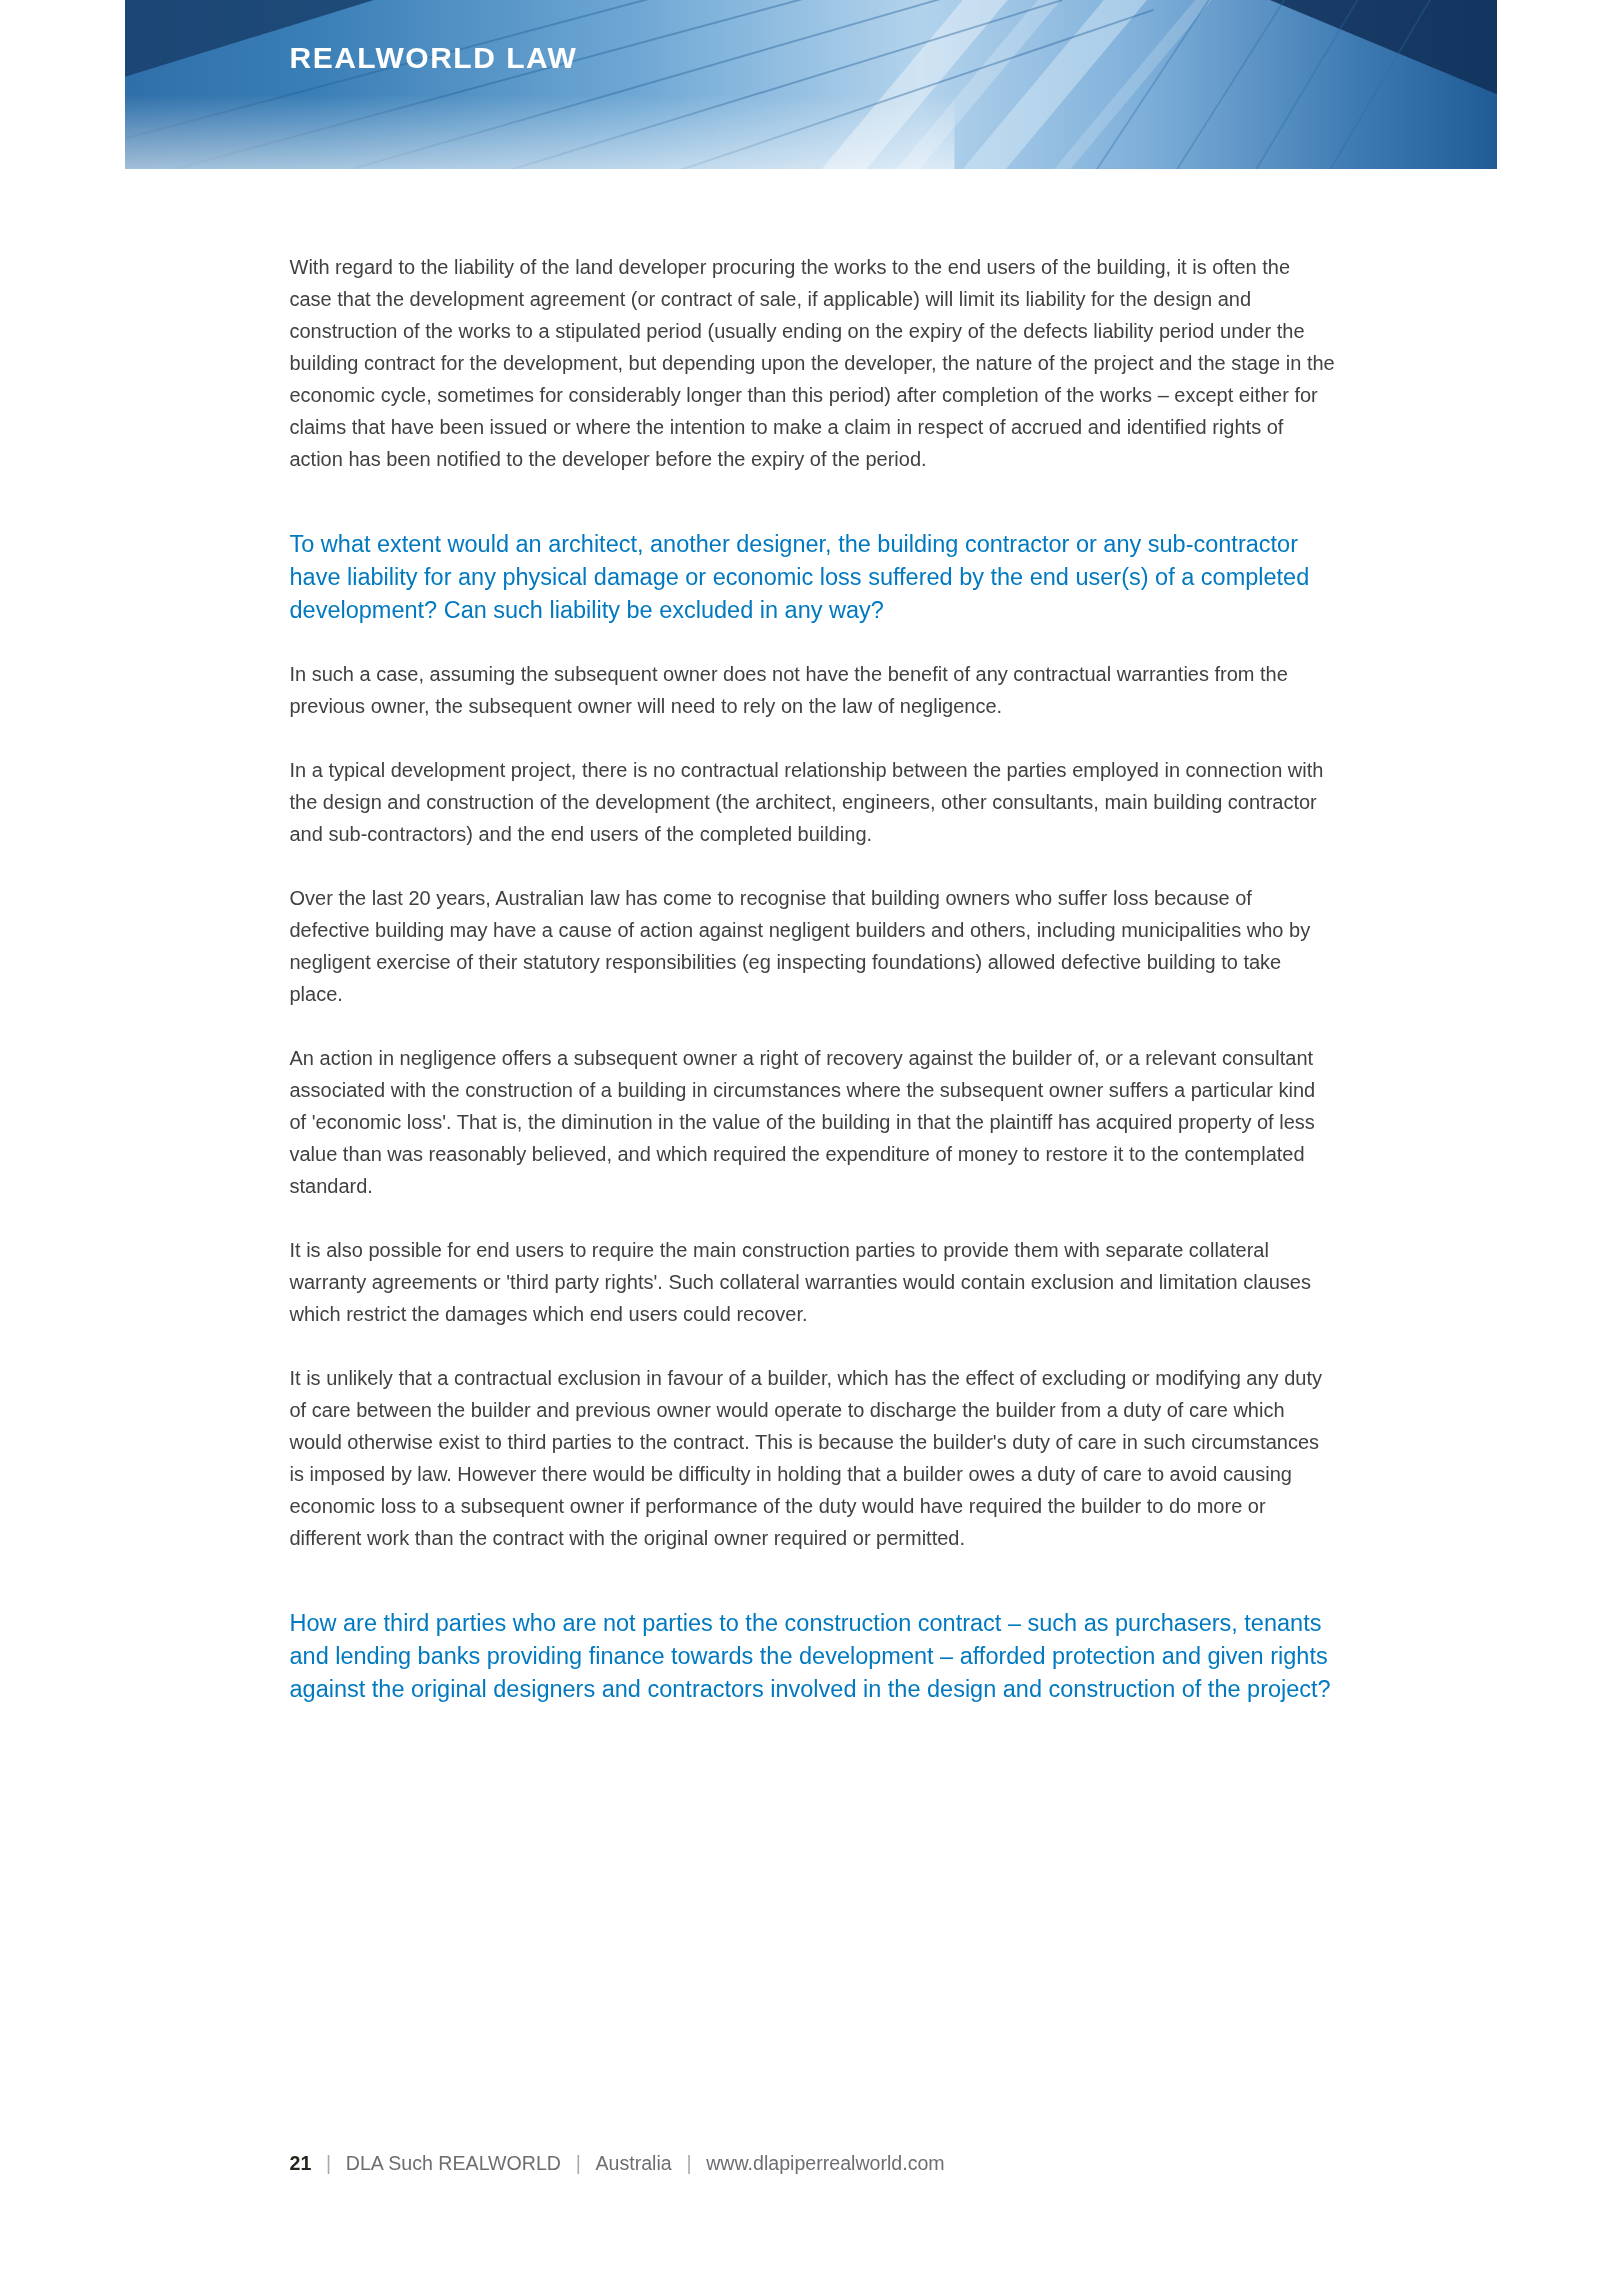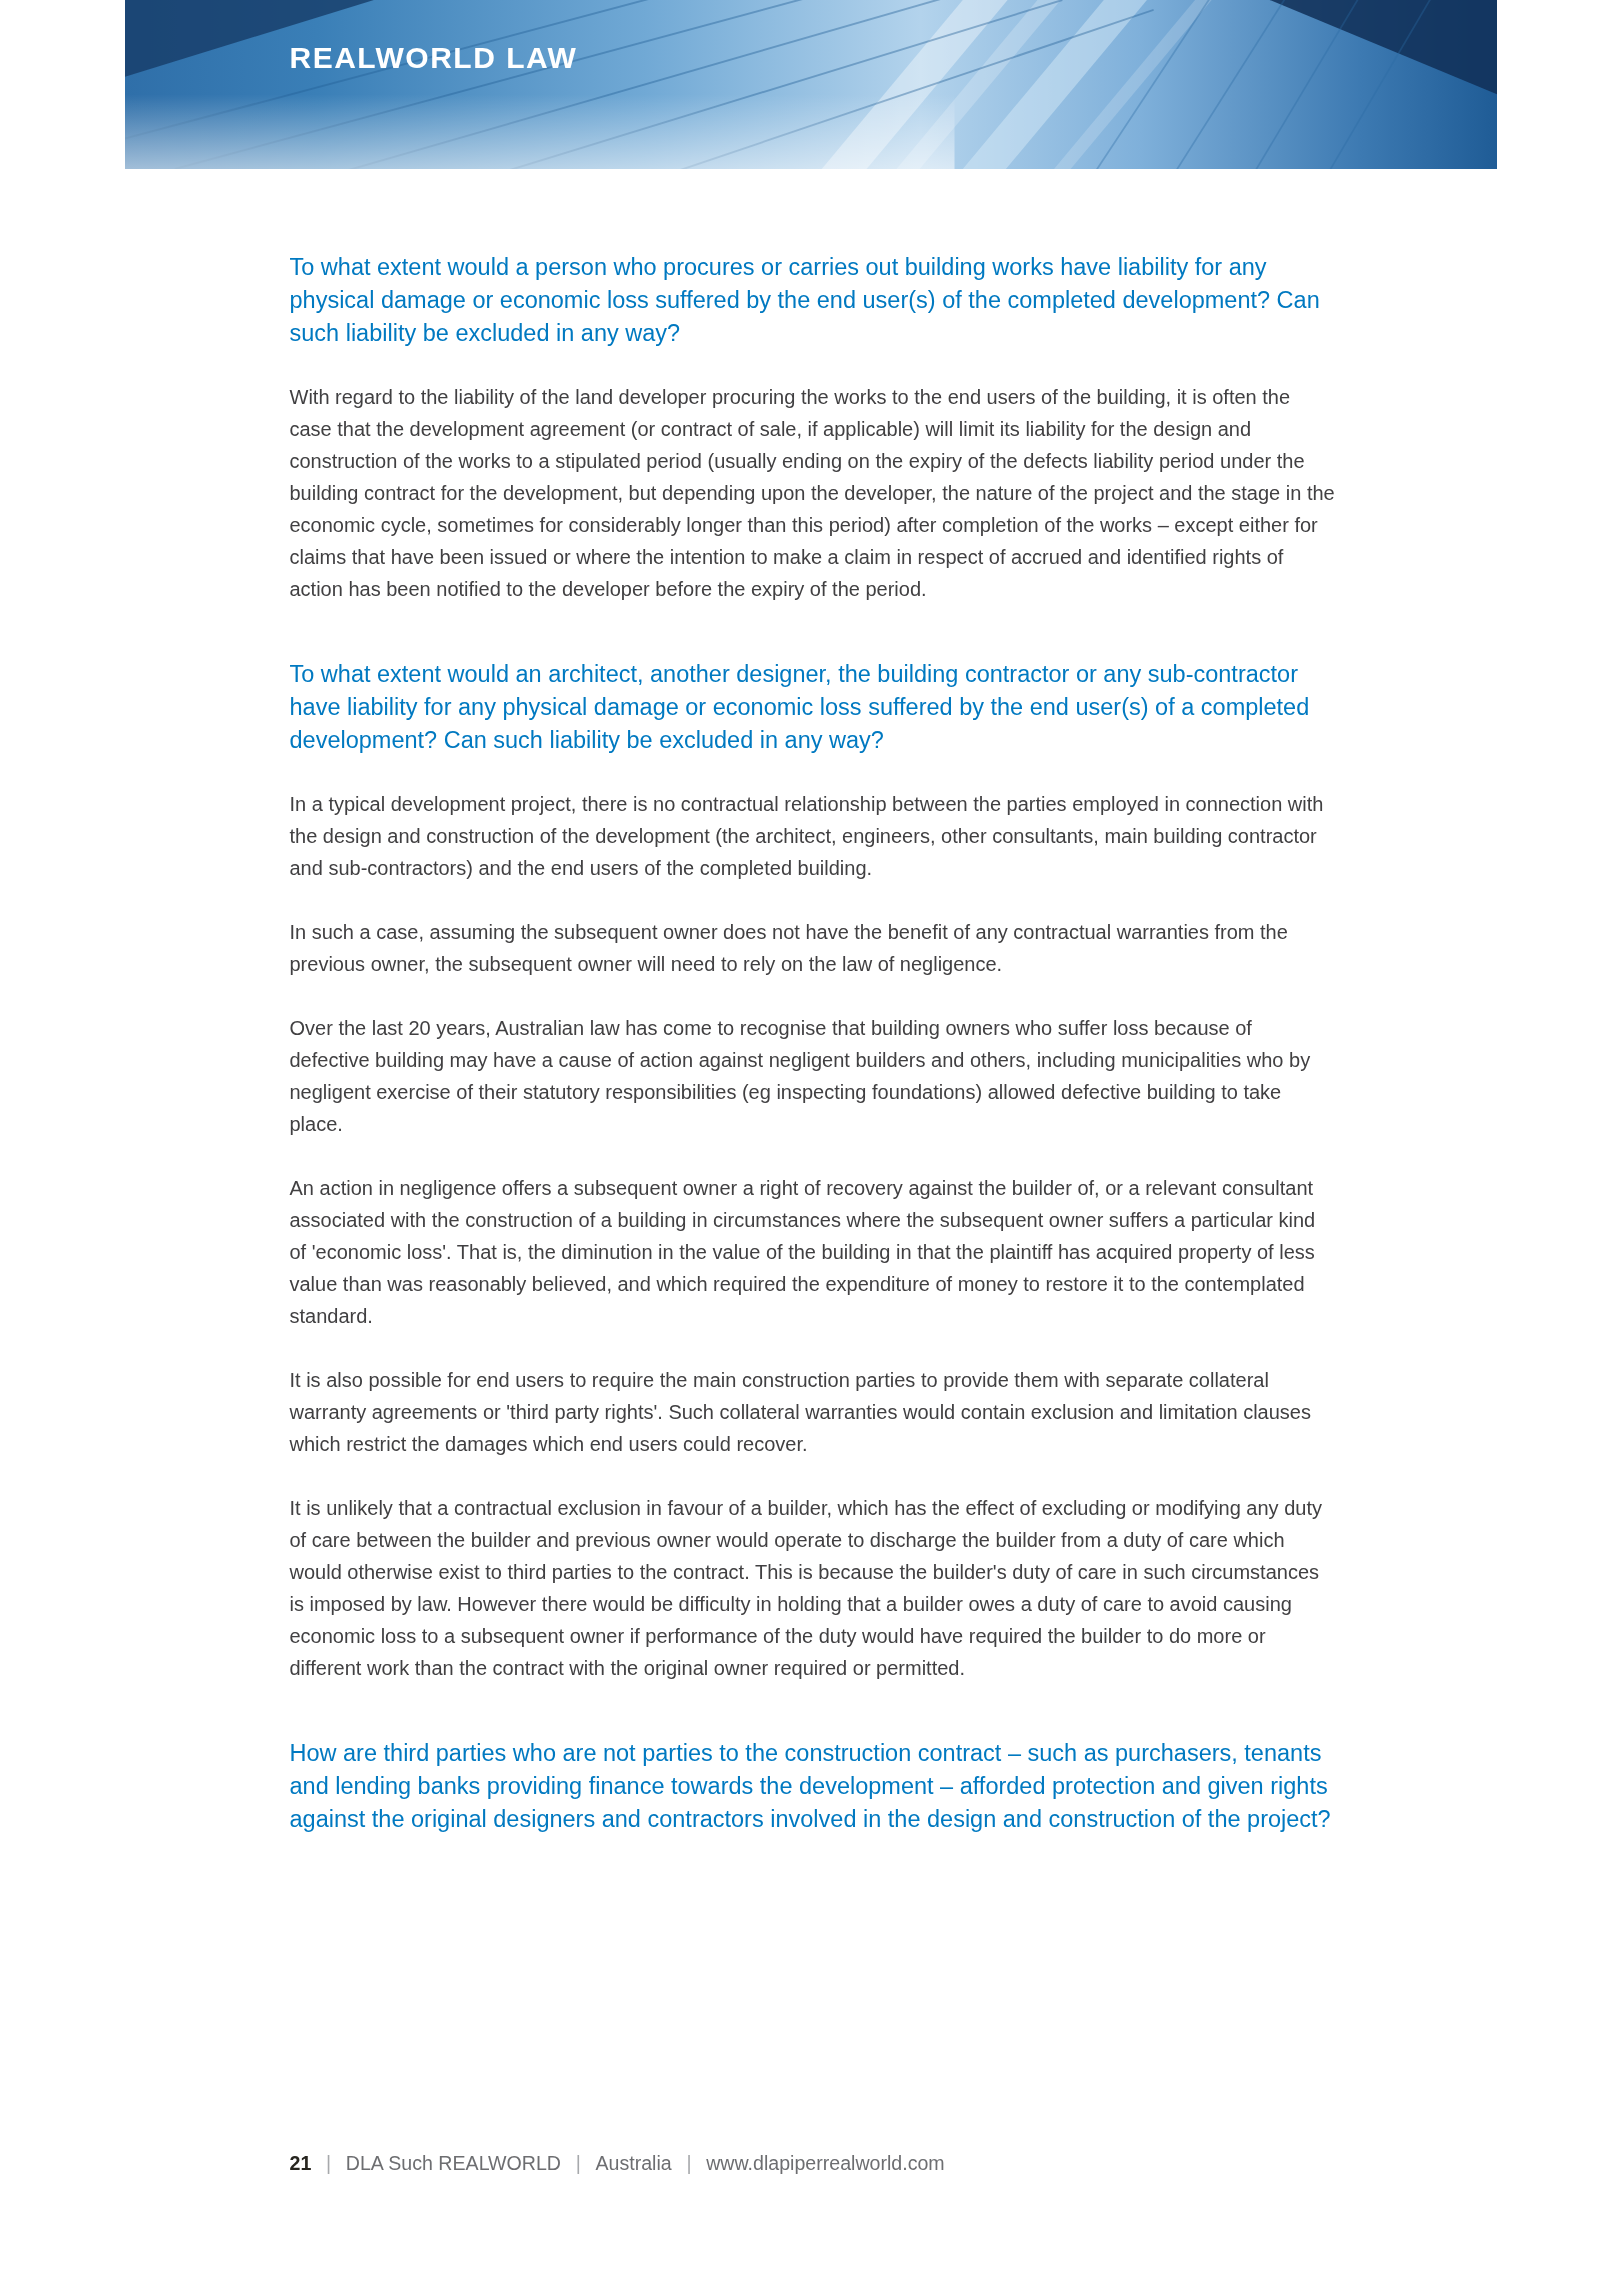--- a/index.html
+++ b/index.html
@@ -121,25 +121,24 @@
         <line x1="1240" y1="210" x2="1420" y2="-30"></line>
         <line x1="1330" y1="220" x2="1500" y2="-20"></line>
         <line x1="1420" y1="220" x2="1580" y2="-10"></line>
       </g>
       <rect x="0" y="96" width="1000" height="76" fill="url(#haze)"></rect>
     </svg>
     <h1 class="banner-title">REALWORLD LAW</h1>
   </header>
 
   <main class="content">
-      <h2 class="question">To what extent would a person who procures or carries out building works have liability for any physical damage or economic loss suffered by the end user(s) of the completed development? Can such liability be excluded in any way?</h2>
       <p class="body-para">With regard to the liability of the land developer procuring the works to the end users of the building, it is often the case that the development agreement (or contract of sale, if applicable) will limit its liability for the design and construction of the works to a stipulated period (usually ending on the expiry of the defects liability period under the building contract for the development, but depending upon the developer, the nature of the project and the stage in the economic cycle, sometimes for considerably longer than this period) after completion of the works – except either for claims that have been issued or where the intention to make a claim in respect of accrued and identified rights of action has been notified to the developer before the expiry of the period.</p>
       <h2 class="question">To what extent would an architect, another designer, the building contractor or any sub-contractor have liability for any physical damage or economic loss suffered by the end user(s) of a completed development? Can such liability be excluded in any way?</h2>
+      <p class="body-para">In such a case, assuming the subsequent owner does not have the benefit of any contractual warranties from the previous owner, the subsequent owner will need to rely on the law of negligence.</p>
       <p class="body-para">In a typical development project, there is no contractual relationship between the parties employed in connection with the design and construction of the development (the architect, engineers, other consultants, main building contractor and sub-contractors) and the end users of the completed building.</p>
-      <p class="body-para">In such a case, assuming the subsequent owner does not have the benefit of any contractual warranties from the previous owner, the subsequent owner will need to rely on the law of negligence.</p>
       <p class="body-para">Over the last 20 years, Australian law has come to recognise that building owners who suffer loss because of defective building may have a cause of action against negligent builders and others, including municipalities who by negligent exercise of their statutory responsibilities (eg inspecting foundations) allowed defective building to take place.</p>
       <p class="body-para">An action in negligence offers a subsequent owner a right of recovery against the builder of, or a relevant consultant associated with the construction of a building in circumstances where the subsequent owner suffers a particular kind of 'economic loss'. That is, the diminution in the value of the building in that the plaintiff has acquired property of less value than was reasonably believed, and which required the expenditure of money to restore it to the contemplated standard.</p>
       <p class="body-para">It is also possible for end users to require the main construction parties to provide them with separate collateral warranty agreements or 'third party rights'. Such collateral warranties would contain exclusion and limitation clauses which restrict the damages which end users could recover.</p>
       <p class="body-para">It is unlikely that a contractual exclusion in favour of a builder, which has the effect of excluding or modifying any duty of care between the builder and previous owner would operate to discharge the builder from a duty of care which would otherwise exist to third parties to the contract. This is because the builder's duty of care in such circumstances is imposed by law. However there would be difficulty in holding that a builder owes a duty of care to avoid causing economic loss to a subsequent owner if performance of the duty would have required the builder to do more or different work than the contract with the original owner required or permitted.</p>
       <h2 class="question">How are third parties who are not parties to the construction contract – such as purchasers, tenants and lending banks providing finance towards the development – afforded protection and given rights against the original designers and contractors involved in the design and construction of the project?</h2>
     </main>
 
   <footer class="page-footer">
     <span class="page-num">21</span>
     <span class="sep">|</span>

